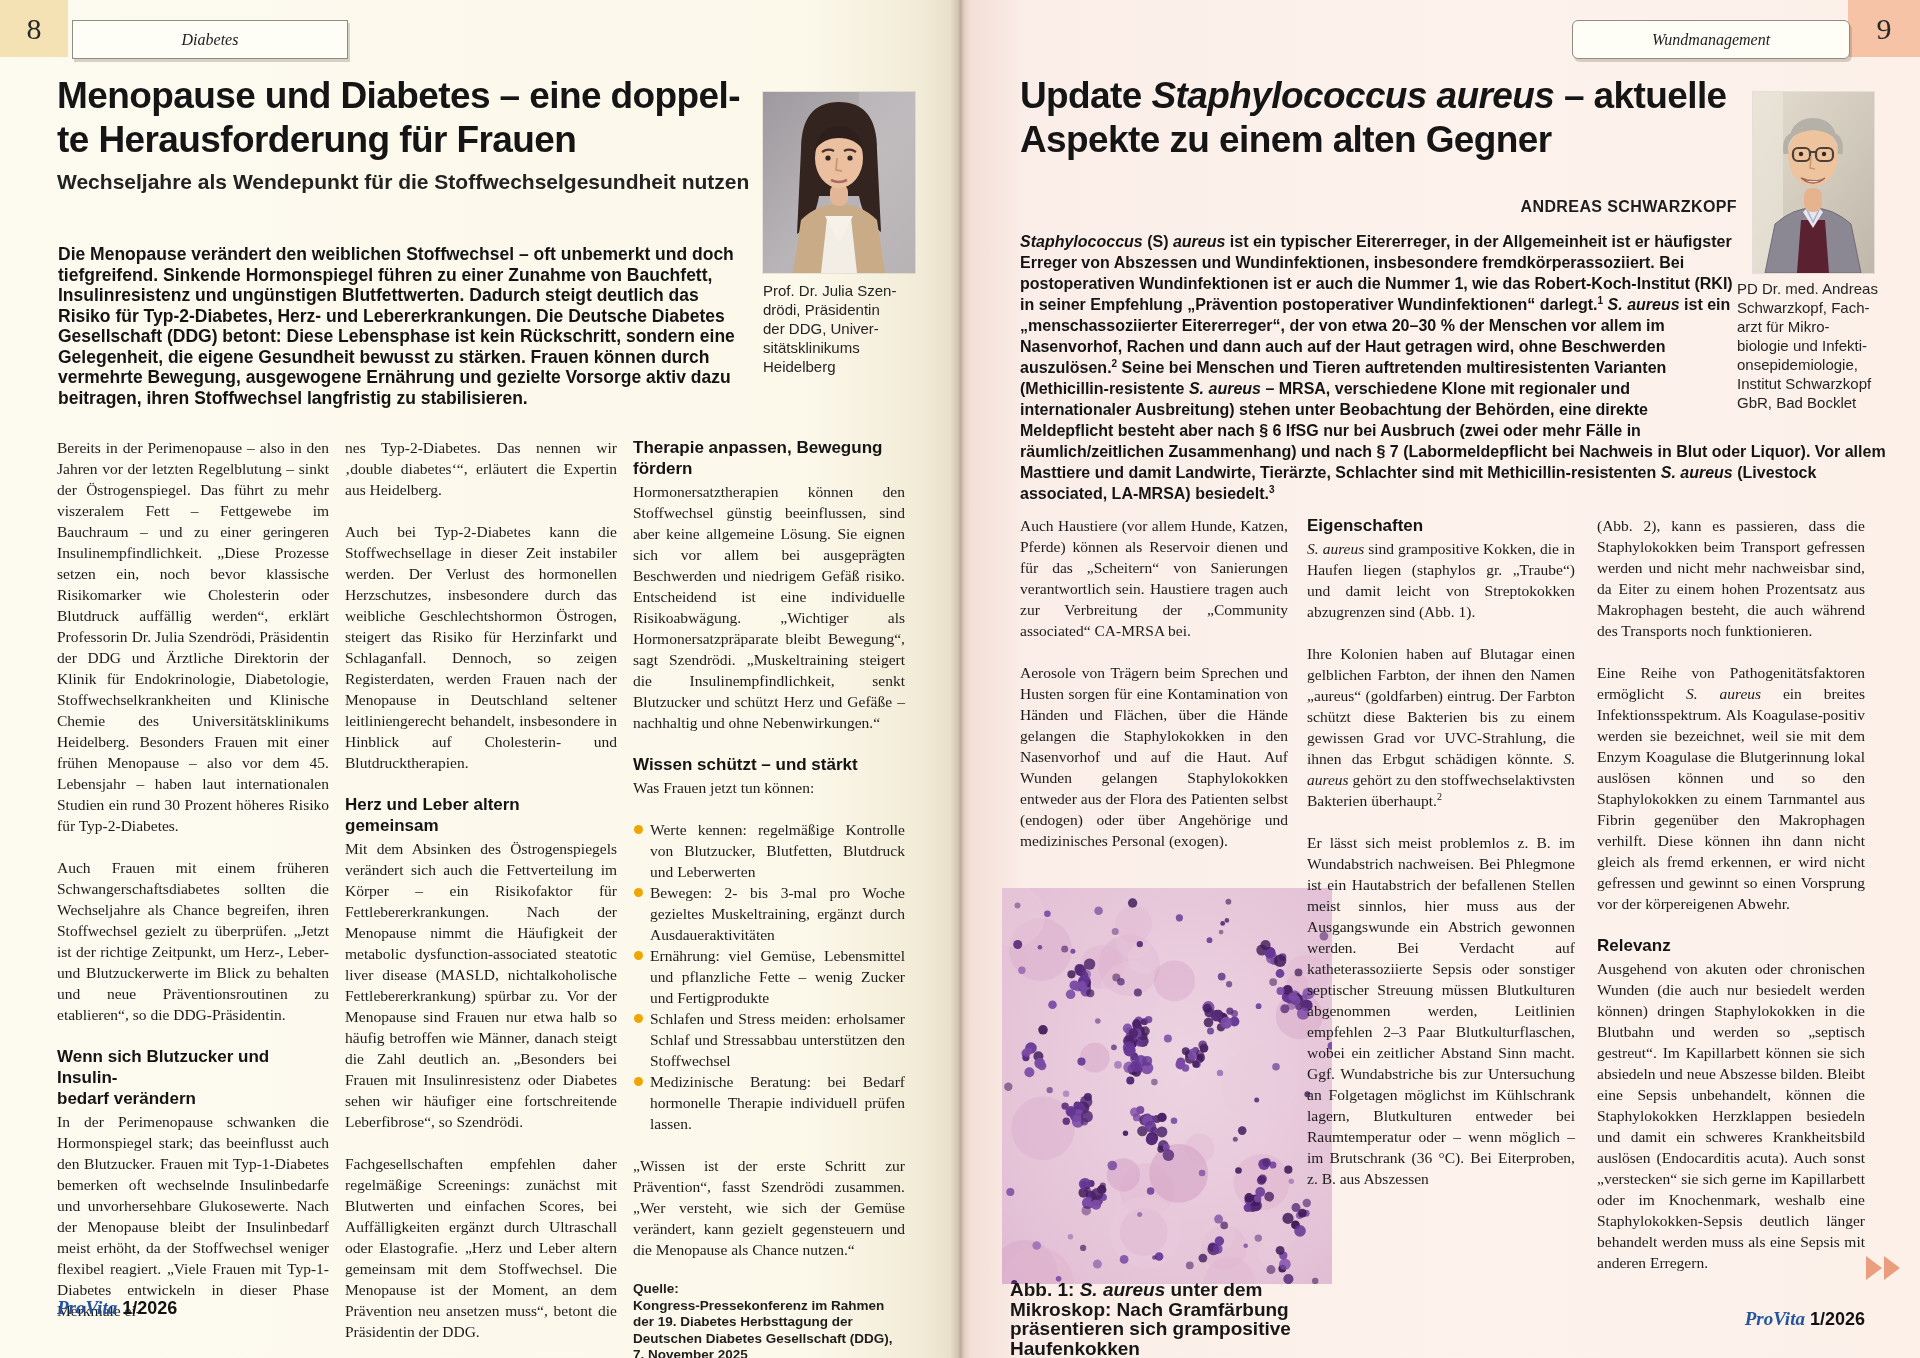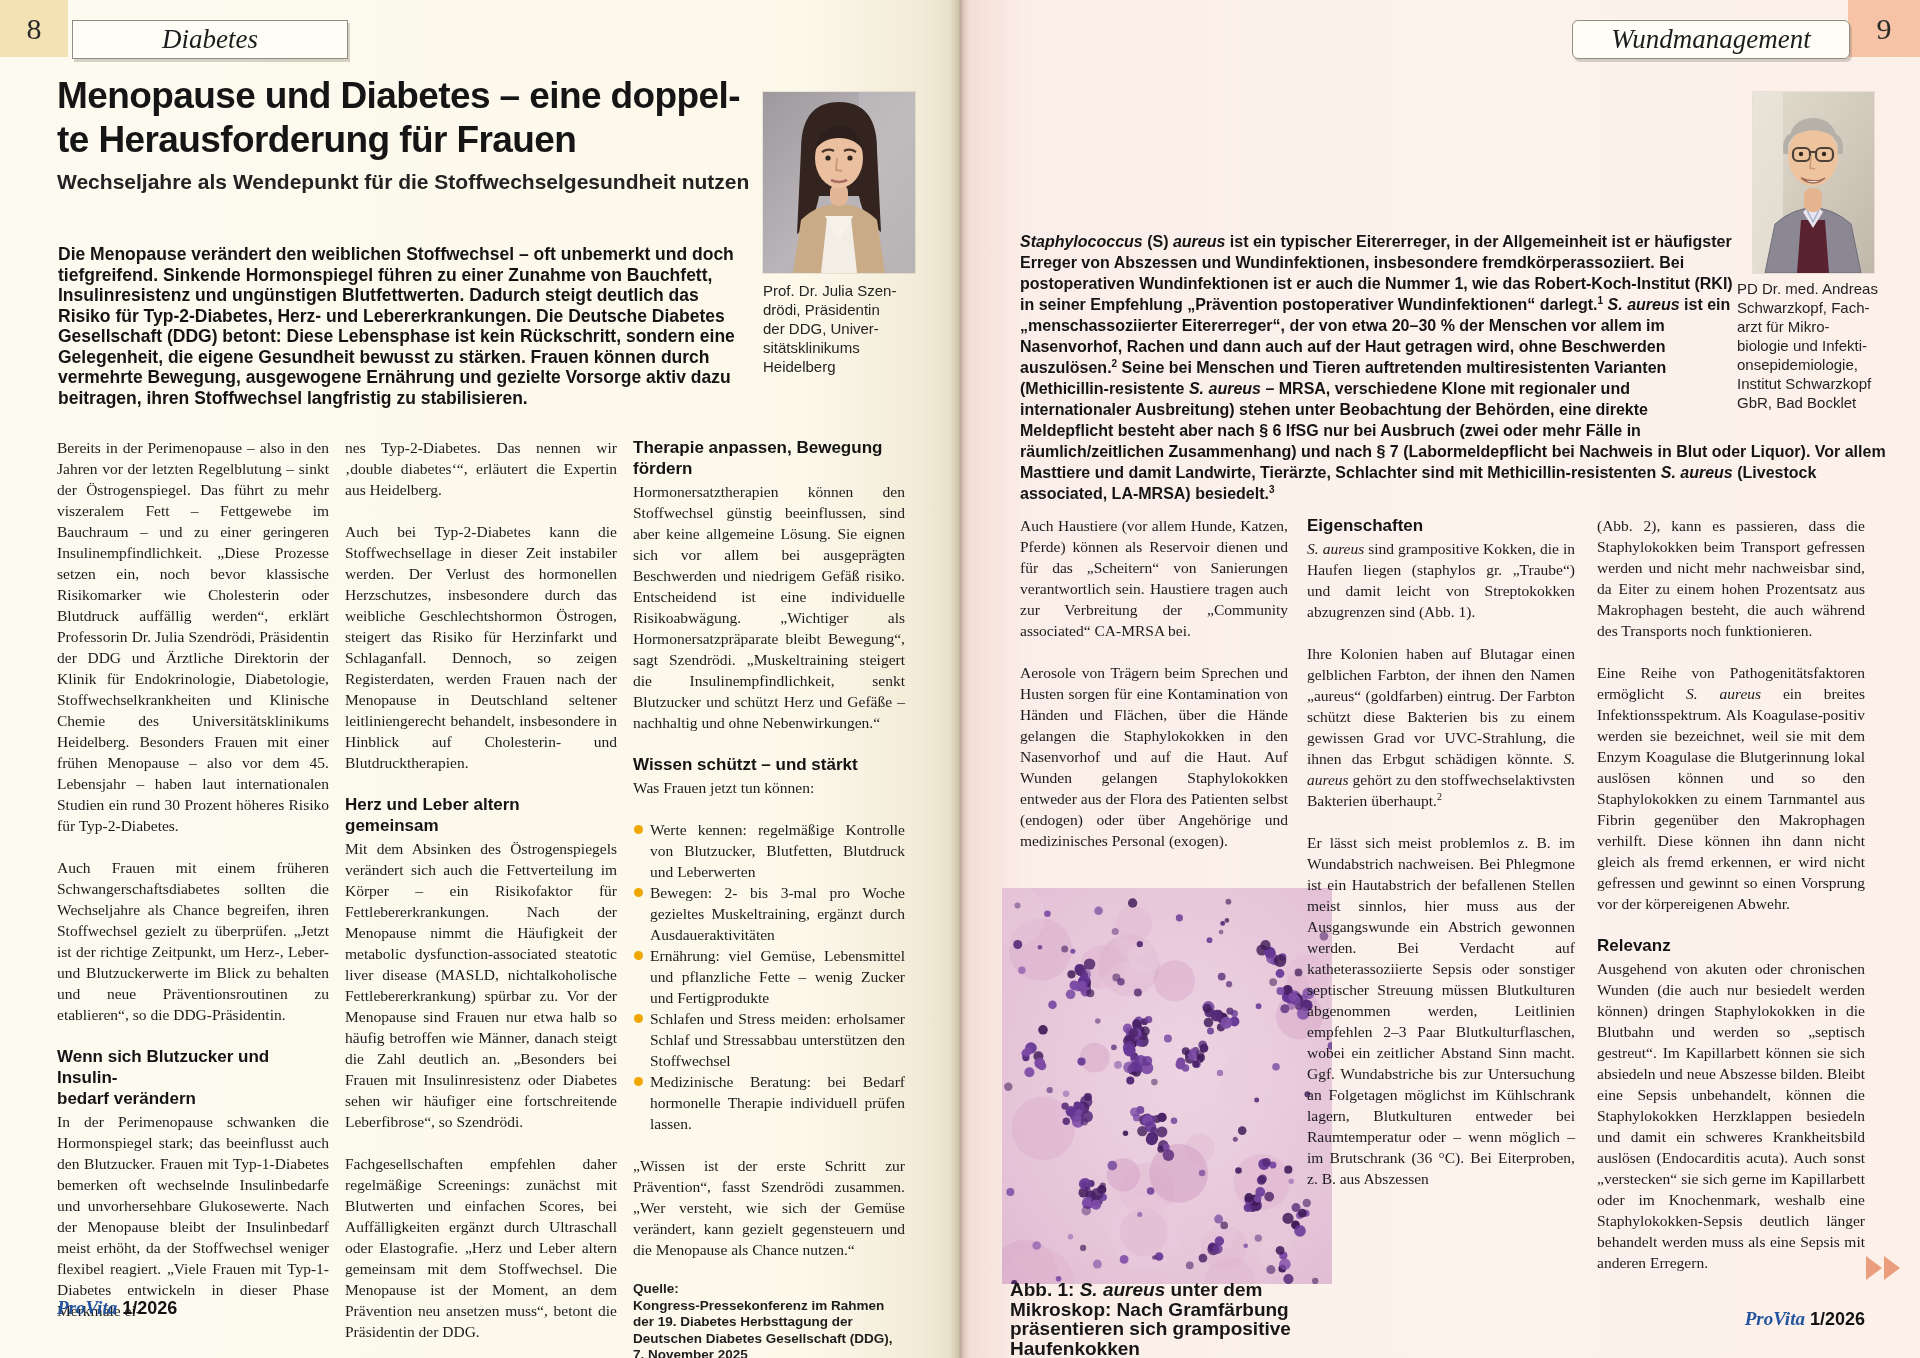--- a/index.html
+++ b/index.html
@@ -11,21 +11,21 @@
   .fold{position:absolute;left:950px;top:0;width:20px;height:100%;pointer-events:none;
     background:linear-gradient(to right,rgba(90,60,40,0) 0%,rgba(90,60,40,.16) 42%,rgba(58,34,20,.28) 52%,rgba(90,60,40,.10) 72%,rgba(90,60,40,0) 100%);}
 
   .corner{position:absolute;top:0;height:57px;display:flex;align-items:center;justify-content:center;
     font-family:"Liberation Serif","DejaVu Serif",serif;font-size:30px;color:#2a2a2a;}
   .corner-left{left:0;width:68px;background:#f4e2b4;}
   .corner-right{left:888px;width:72px;background:#f6c3a6;}
 
   .section-box{position:absolute;top:20px;height:37px;background:#fefdf6;border:1px solid #8e8d85;
     box-shadow:2px 3px 0 rgba(125,115,95,.30);display:flex;align-items:center;justify-content:center;
-    font-family:"Liberation Serif","DejaVu Serif",serif;font-style:italic;font-size:27px;color:#1c1c1c;}
+    font-family:"Liberation Serif","DejaVu Serif",serif;font-style:italic;font-size:16px;color:#1c1c1c;}
   .section-box-left{left:72px;width:274px;}
   .section-box-right{left:612px;width:276px;border-radius:6px;}
 
   .headline{position:absolute;margin:0;font-size:37px;line-height:44px;font-weight:bold;letter-spacing:-.6px;color:#151515;}
   .headline-left{left:57px;top:74px;width:708px;}
   .headline-right{left:60px;top:74px;width:745px;}
   .deck{position:absolute;left:57px;top:170px;width:705px;margin:0;font-size:21px;font-weight:bold;color:#232323;}
   .byline{position:absolute;left:60px;top:198px;width:717px;text-align:right;font-weight:bold;font-size:16px;letter-spacing:.4px;color:#1d1d1d;}
 
   .lead{position:absolute;margin:0;font-weight:bold;color:#141414;}
@@ -156,20 +156,22 @@
   </section>
 
   <section class="page page-right">
     <div class="corner corner-right">
       <span>9</span>
     </div>
     <div class="section-box section-box-right">
       <span>Wundmanagement</span>
     </div>
 
+    <h1 class="headline headline-right">Update <i>Staphylococcus aureus</i> – aktuelle<br>Aspekte zu einem alten Gegner</h1>
+    <div class="byline">ANDREAS SCHWARZKOPF</div>
 
     <p class="lead lead-right"><span class="lead-spacer"></span><span><i>Staphylococcus</i> (S) <i>aureus</i> ist ein typischer Eitererreger, in der Allgemeinheit ist er häufigster Erreger von Abszessen und Wundinfektionen, insbesondere fremdkörperassoziiert. Bei postoperativen Wundinfektionen ist er auch die Nummer 1, wie das Robert-Koch-Institut (RKI) in seiner Empfehlung „Prävention postoperativer Wundinfektionen“ darlegt.<sup>1</sup> <i>S. aureus</i> ist ein „menschassoziierter Eitererreger“, der von etwa 20–30 % der Menschen vor allem im Nasenvorhof, Rachen und dann auch auf der Haut getragen wird, ohne Beschwerden auszulösen.<sup>2</sup> Seine bei Menschen und Tieren auftretenden multiresistenten Varianten (Methicillin-resistente <i>S. aureus</i> – MRSA, verschiedene Klone mit regionaler und internationaler Ausbreitung) stehen unter Beobachtung der Behörden, eine direkte Meldepflicht besteht aber nach § 6 IfSG nur bei Ausbruch (zwei oder mehr Fälle in räumlich/zeitlichen Zusammenhang) und nach § 7 (Labormeldepflicht bei Nachweis in Blut oder Liquor). Vor allem Masttiere und damit Landwirte, Tierärzte, Schlachter sind mit Methicillin-resistenten <i>S. aureus</i> (Livestock associated, LA-MRSA) besiedelt.<sup>3</sup></span></p>
 
     <figure class="portrait portrait-right">
       <svg width="121" height="181" viewBox="0 0 121 181">
         <defs>
           <linearGradient id="bgR" x1="0" y1="0" x2="1" y2="1">
             <stop offset="0" stop-color="#e3ddd0"></stop>
               <stop offset=".6" stop-color="#cfc8ba"></stop>
               <stop offset="1" stop-color="#beb7aa"></stop>

